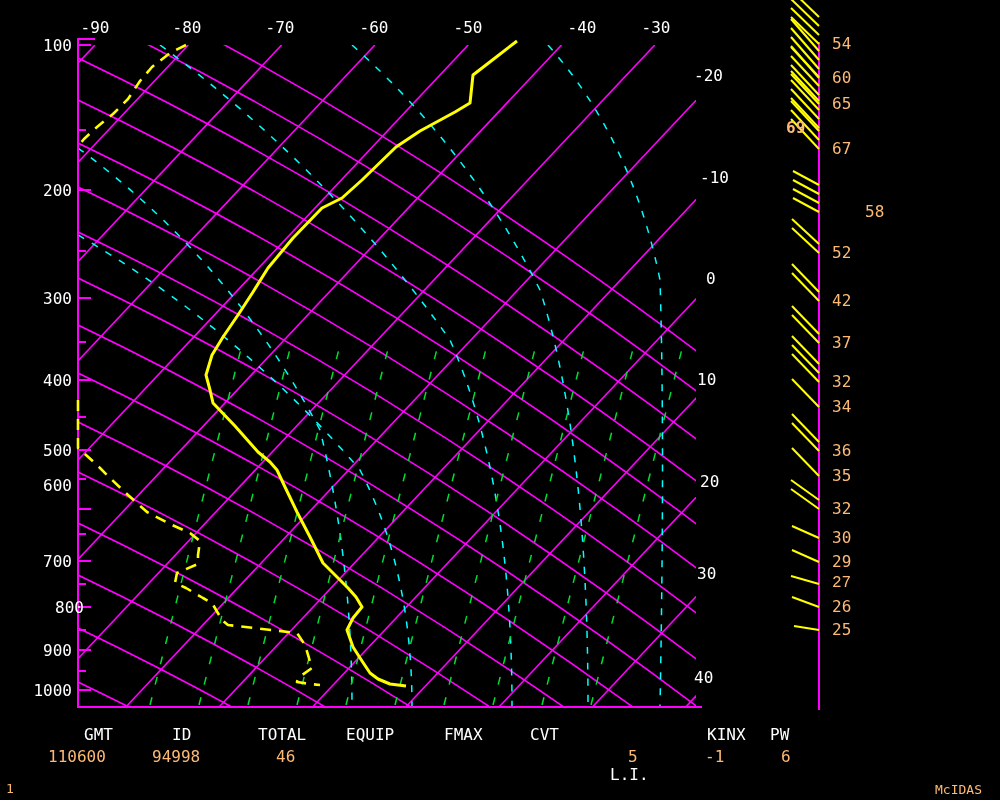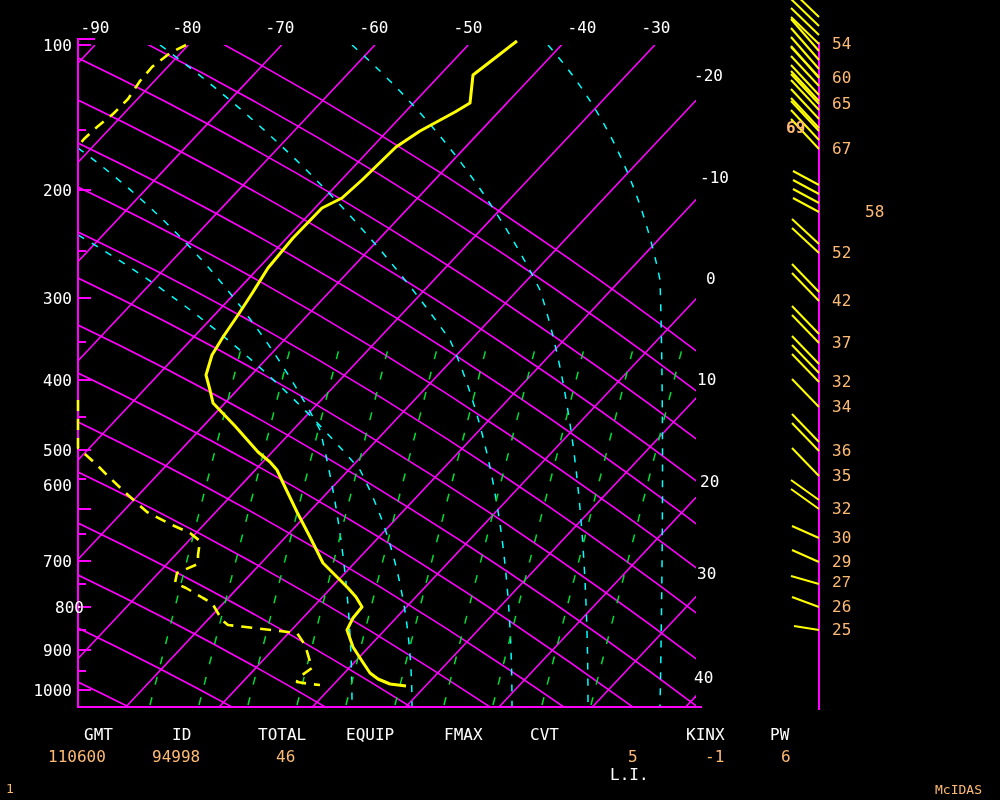--- a/index.html
+++ b/index.html
@@ -218,21 +218,21 @@
       <span class="lbl lbl-wind yellow" style="left: 832px; top: 629px;">25</span>
     </div>
   <div id="labels-stats">
       <span class="lbl lbl-stat magenta" style="left: 84px; top: 734px;">GMT</span>
       <span class="lbl lbl-stat magenta" style="left: 172px; top: 734px;">ID</span>
       <span class="lbl lbl-stat magenta" style="left: 258px; top: 734px;">TOTAL</span>
       <span class="lbl lbl-stat magenta" style="left: 346px; top: 734px;">EQUIP</span>
       <span class="lbl lbl-stat magenta" style="left: 444px; top: 734px;">FMAX</span>
       <span class="lbl lbl-stat magenta" style="left: 530px; top: 734px;">CVT</span>
       <span class="lbl lbl-stat magenta" style="left: 610px; top: 734px; margin-top: 40px;">L.I.</span>
-      <span class="lbl lbl-stat magenta" style="left: 686px; top: 734px;">KINX</span>
+      <span class="lbl lbl-stat magenta" style="left: 707px; top: 734px;">KINX</span>
       <span class="lbl lbl-stat magenta" style="left: 770px; top: 734px;">PW</span>
       <span class="lbl lbl-stat yellow" style="left: 48px; top: 756px;">110600</span>
       <span class="lbl lbl-stat yellow" style="left: 152px; top: 756px;">94998</span>
       <span class="lbl lbl-stat yellow" style="left: 276px; top: 756px;">46</span>
       <span class="lbl lbl-stat yellow" style="left: 628px; top: 756px;">5</span>
       <span class="lbl lbl-stat yellow" style="left: 705px; top: 756px;">-1</span>
       <span class="lbl lbl-stat yellow" style="left: 781px; top: 756px;">6</span>
     </div>
 
   <span class="lbl lbl-small yellow" style="left:6px;top:788px;">1</span>

